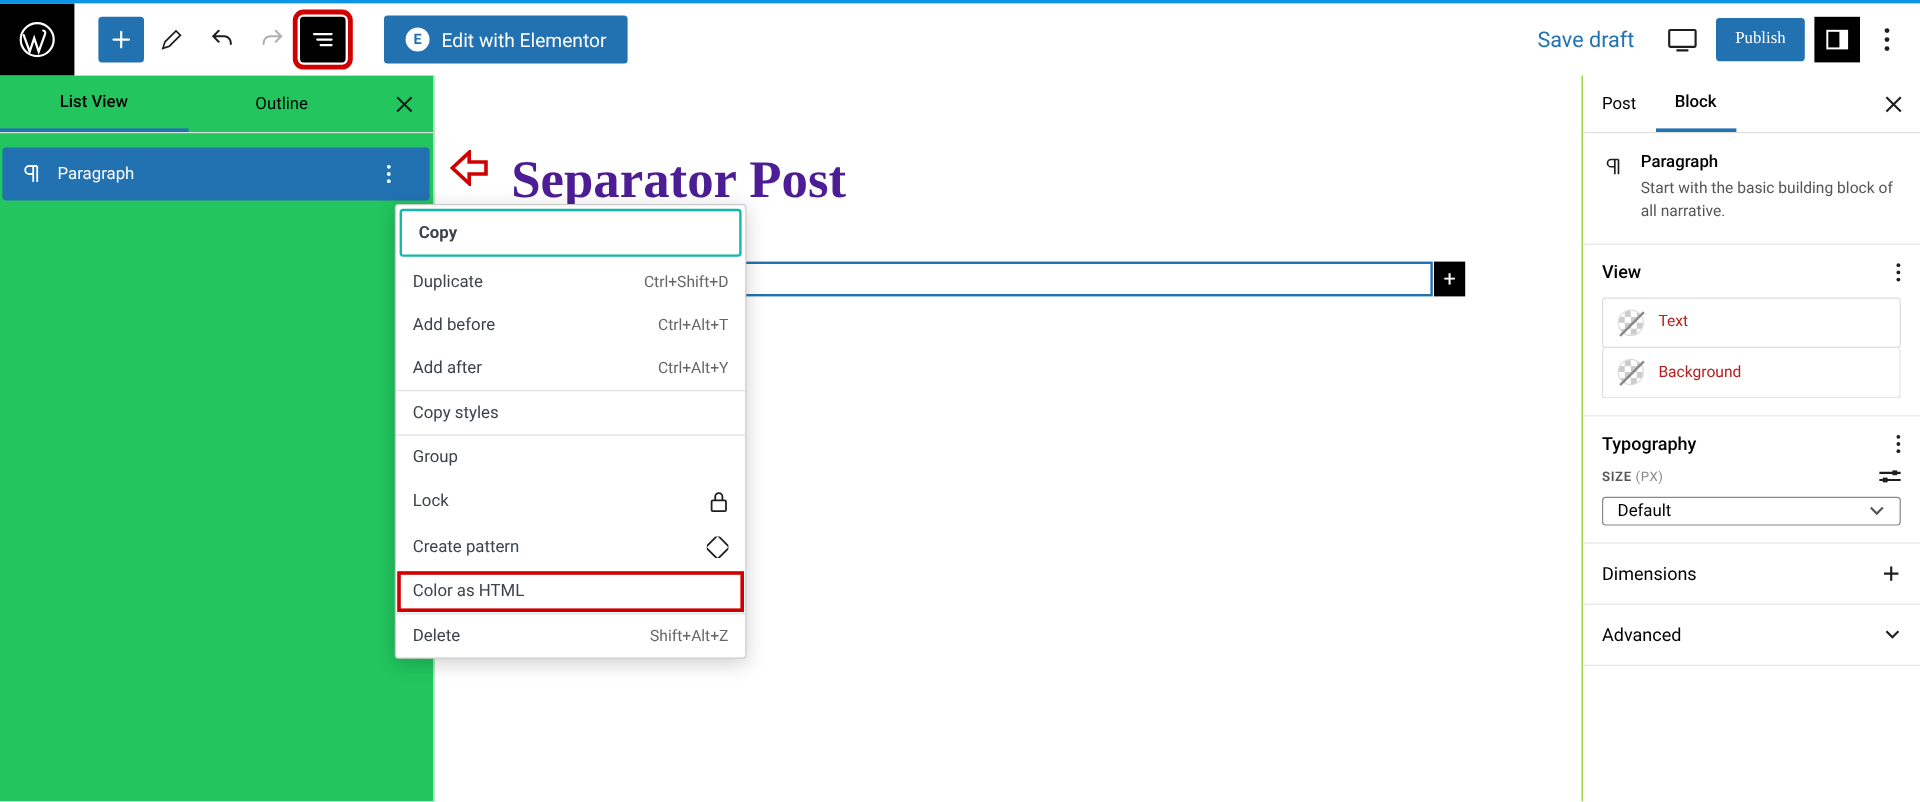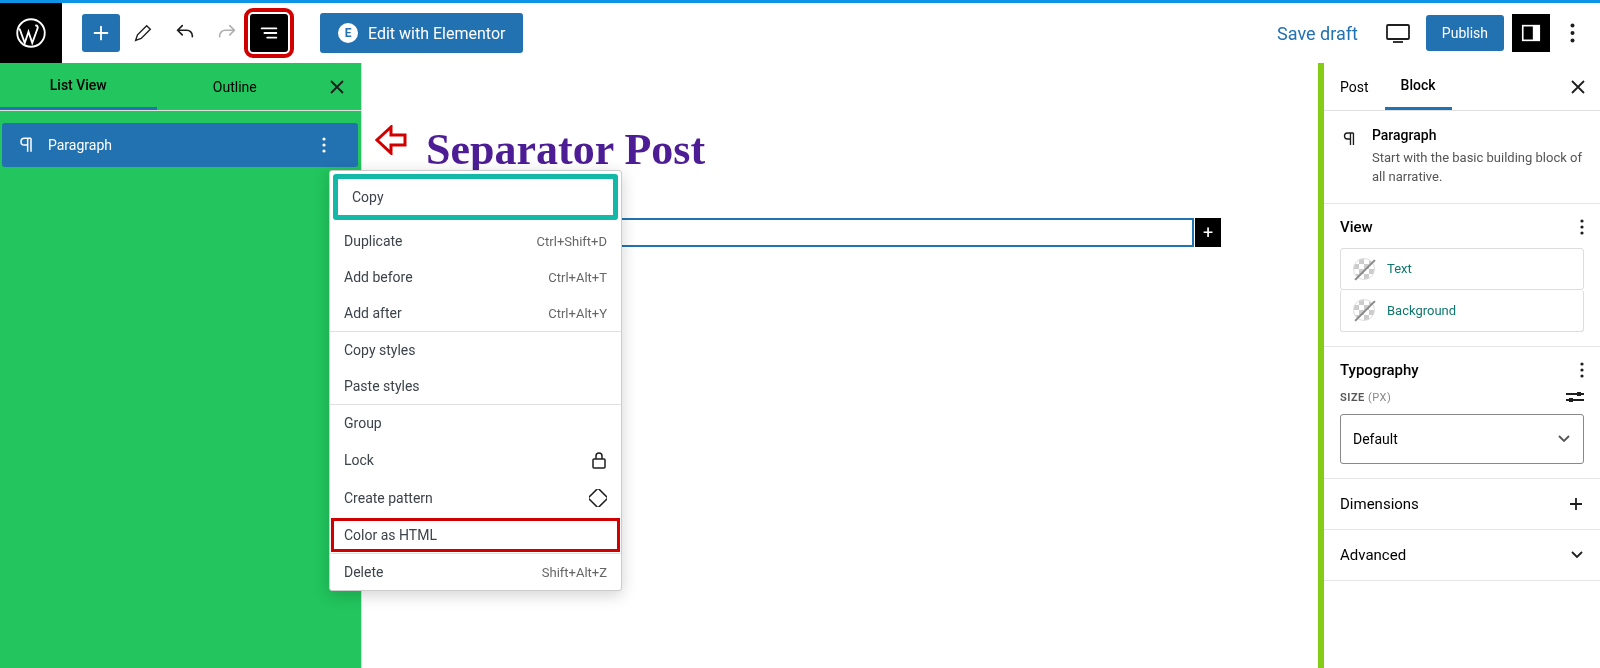--- a/index.html
+++ b/index.html
@@ -9,21 +9,21 @@
 .wp-logo { width: 62px; height: 60px; background: #000; display: flex; align-items: center; justify-content: center; color: #fff; }
 .tb-left { display: flex; align-items: center; gap: 4px; margin-left: 20px; }
 .tb-btn { width: 38px; height: 38px; display: flex; align-items: center; justify-content: center; border-radius: 3px; cursor: pointer; }
 .add-btn { background: #2271b1; color: #fff; }
 .doc-overview { background: #000; color: #fff; outline: 4px solid #d10000; outline-offset: 2px; }
 .elementor-btn { margin-left: 28px; height: 40px; background: #2271b1; color: #fff; display: flex; align-items: center; padding: 0 18px; border-radius: 3px; gap: 10px; cursor: pointer; }
 .elementor-btn .e-icon { width: 20px; height: 20px; border-radius: 50%; background: #fff; color: #2271b1; display: flex; align-items: center; justify-content: center; font-size: 12px; font-weight: bold; }
 .tb-right { margin-left: auto; display: flex; align-items: center; gap: 8px; margin-right: 14px; }
 .save-draft { color: #2271b1; font-size: 18px; padding: 8px 12px; cursor: pointer; }
 .view-btn { width: 40px; height: 38px; display: flex; align-items: center; justify-content: center; cursor: pointer; }
-.publish-btn { background: #2271b1; color: #fff; padding: 10px 16px; border-radius: 3px; font-size: 14px; cursor: pointer; }
+.publish-btn { background: #2271b1; color: #fff; padding: 10px 16px; border-radius: 3px; font-size: 14px; cursor: pointer; font-family: Liberation Serif, serif; }
 .sidebar-toggle { width: 38px; height: 38px; background: #000; color: #fff; display: flex; align-items: center; justify-content: center; cursor: pointer; }
 .options-btn { width: 28px; height: 38px; display: flex; align-items: center; justify-content: center; cursor: pointer; }
 
 
 .left-panel { position: absolute; top: 63px; left: 0; width: 362px; bottom: 0; background: #22c55e; border-right: 1px solid #ddd; }
 .left-tabs { display: flex; height: 48px; border-bottom: 1px solid #e0e0e0; }
 .left-tab { flex: 1; display: flex; align-items: center; justify-content: center; font-size: 14px; cursor: pointer; }
 .left-tab.active { border-bottom: 3px solid #2271b1; font-weight: 500; }
 .close-panel { width: 48px; display: flex; align-items: center; justify-content: center; cursor: pointer; }
 .list-row { margin-top: 12px; height: 44px; background: #2271b1; color: #fff; display: flex; align-items: center; padding: 0 14px; cursor: pointer; width: 356px; border-radius: 3px; margin-left: 2px; }
@@ -33,43 +33,43 @@
 
 .content { position: absolute; top: 63px; left: 362px; right: 282px; bottom: 0; }
 .arrow-callout { position: absolute; top: 125px; left: 375px; color: #d10000; }
 .post-title { position: absolute; top: 124px; left: 426px; font-family: Georgia, serif; font-size: 44px; font-weight: bold; color: #4c1d95; }
 .para-field { position: absolute; top: 218px; left: 426px; width: 768px; height: 29px; border: 2px solid #2271b1; background: #fff; }
 .para-add { position: absolute; top: 218px; left: 1195px; width: 26px; height: 29px; background: #000; color: #fff; display: flex; align-items: center; justify-content: center; cursor: pointer; font-size: 18px; }
 
 
 .ctx { position: absolute; top: 170px; left: 329px; width: 293px; background: #fff; border: 1px solid #ccc; box-shadow: 0 4px 16px rgba(0,0,0,0.18); border-radius: 3px; }
 .ctx-item { display: flex; align-items: center; justify-content: space-between; padding: 10px 14px; font-size: 14px; color: #3c434a; cursor: pointer; }
-.ctx-item.hl { border: 5px solid #14b8a6; border-radius: 3px; margin: 3px; }
+.ctx-item.hl { border: 2px solid #14b8a6; border-radius: 3px; margin: 3px; font-weight: bold; }
 .ctx-sep { height: 1px; background: #e0e0e0; }
 .ctx-item .short { color: #666; font-size: 13px; }
 .ctx-item.boxed { outline: 3px solid #d10000; outline-offset: -4px; }
 
 
-.right-panel { position: absolute; top: 63px; right: 0; width: 282px; bottom: 0; background: #fff; border-left: 6px solid #84cc16; }
+.right-panel { position: absolute; top: 63px; right: 0; width: 282px; bottom: 0; background: #fff; border-left: 1px solid #84cc16; }
 .r-tabs { display: flex; height: 48px; border-bottom: 1px solid #e0e0e0; align-items: center; }
 .r-tab { padding: 0 16px; height: 100%; display: flex; align-items: center; font-size: 14px; cursor: pointer; }
 .r-tab.active { border-bottom: 3px solid #2271b1; font-weight: 500; }
 .r-close { margin-left: auto; width: 44px; display: flex; justify-content: center; cursor: pointer; }
 .r-block { padding: 16px; display: flex; gap: 14px; border-bottom: 1px solid #e6e6e6; }
 .r-block .txt .h { font-weight: 500; font-size: 14px; margin-bottom: 6px; }
 .r-block .txt .d { font-size: 13px; color: #555; line-height: 1.45; }
 .r-section { padding: 14px 16px; border-bottom: 1px solid #e6e6e6; }
 .r-section .hd { display: flex; justify-content: space-between; align-items: center; font-size: 15px; font-weight: 500; margin-bottom: 12px; }
-.color-swatch { height: 42px; border: 1px solid #ddd; display: flex; align-items: center; padding: 0 12px; gap: 12px; font-size: 13px; color: #0f766e; border-radius: 3px; cursor: pointer; }
+.color-swatch { height: 42px; border: 1px solid #ddd; display: flex; align-items: center; padding: 0 12px; gap: 12px; font-size: 13px; color: #b91c1c; border-radius: 3px; cursor: pointer; }
 .color-swatch + .color-swatch { border-top: none; }
 .swatch-circle { width: 22px; height: 22px; border-radius: 50%; background: repeating-conic-gradient(#ccc 0 25%, #fff 0 50%) 50% / 10px 10px; border: 1px solid #ddd; position: relative; }
 .swatch-circle::after { content:""; position:absolute; width:28px; height:2px; background:#888; top:10px; left:-3px; transform: rotate(-45deg); }
 .size-label { font-size: 11px; font-weight: 600; color: #555; letter-spacing: 0.5px; margin-bottom: 10px; display: flex; justify-content: space-between; align-items: center; gap: 25px; }
 .size-label .unit { font-weight: normal; color: #888; }
-.select-like { height: 50px; border: 1px solid #888; border-radius: 3px; display: flex; align-items: center; justify-content: space-between; padding: 0 12px; font-size: 14px; cursor: pointer; }
+.select-like { height: 24px; border: 1px solid #888; border-radius: 3px; display: flex; align-items: center; justify-content: space-between; padding: 0 12px; font-size: 14px; cursor: pointer; }
 .accordion { padding: 16px; border-bottom: 1px solid #e6e6e6; display: flex; justify-content: space-between; align-items: center; font-size: 15px; cursor: pointer; }
 svg { display: block; }
 </style>
 </head>
 <body>
 
 <div class="top-highlight"></div>
 
 <div class="toolbar">
   <div class="wp-logo">
@@ -183,23 +183,20 @@
       <span>Add before</span>
       <span class="short">Ctrl+Alt+T</span>
     </div>
   <div class="ctx-item">
       <span>Add after</span>
       <span class="short">Ctrl+Alt+Y</span>
     </div>
   <div class="ctx-sep"></div>
   <div class="ctx-item">
       <span>Copy styles</span>
-    </div>
-  <div class="ctx-item">
-      <span>Paste styles</span>
     </div>
   <div class="ctx-sep"></div>
   <div class="ctx-item">
       <span>Group</span>
     </div>
   <div class="ctx-item">
       <span>Lock</span>
     <svg width="16" height="18" viewBox="0 0 16 18">
         <rect x="2" y="8" width="12" height="9" rx="1" stroke="#1e1e1e" stroke-width="1.5" fill="none"></rect>
         <path d="M5 8V5a3 3 0 016 0v3" stroke="#1e1e1e" stroke-width="1.5" fill="none"></path>

